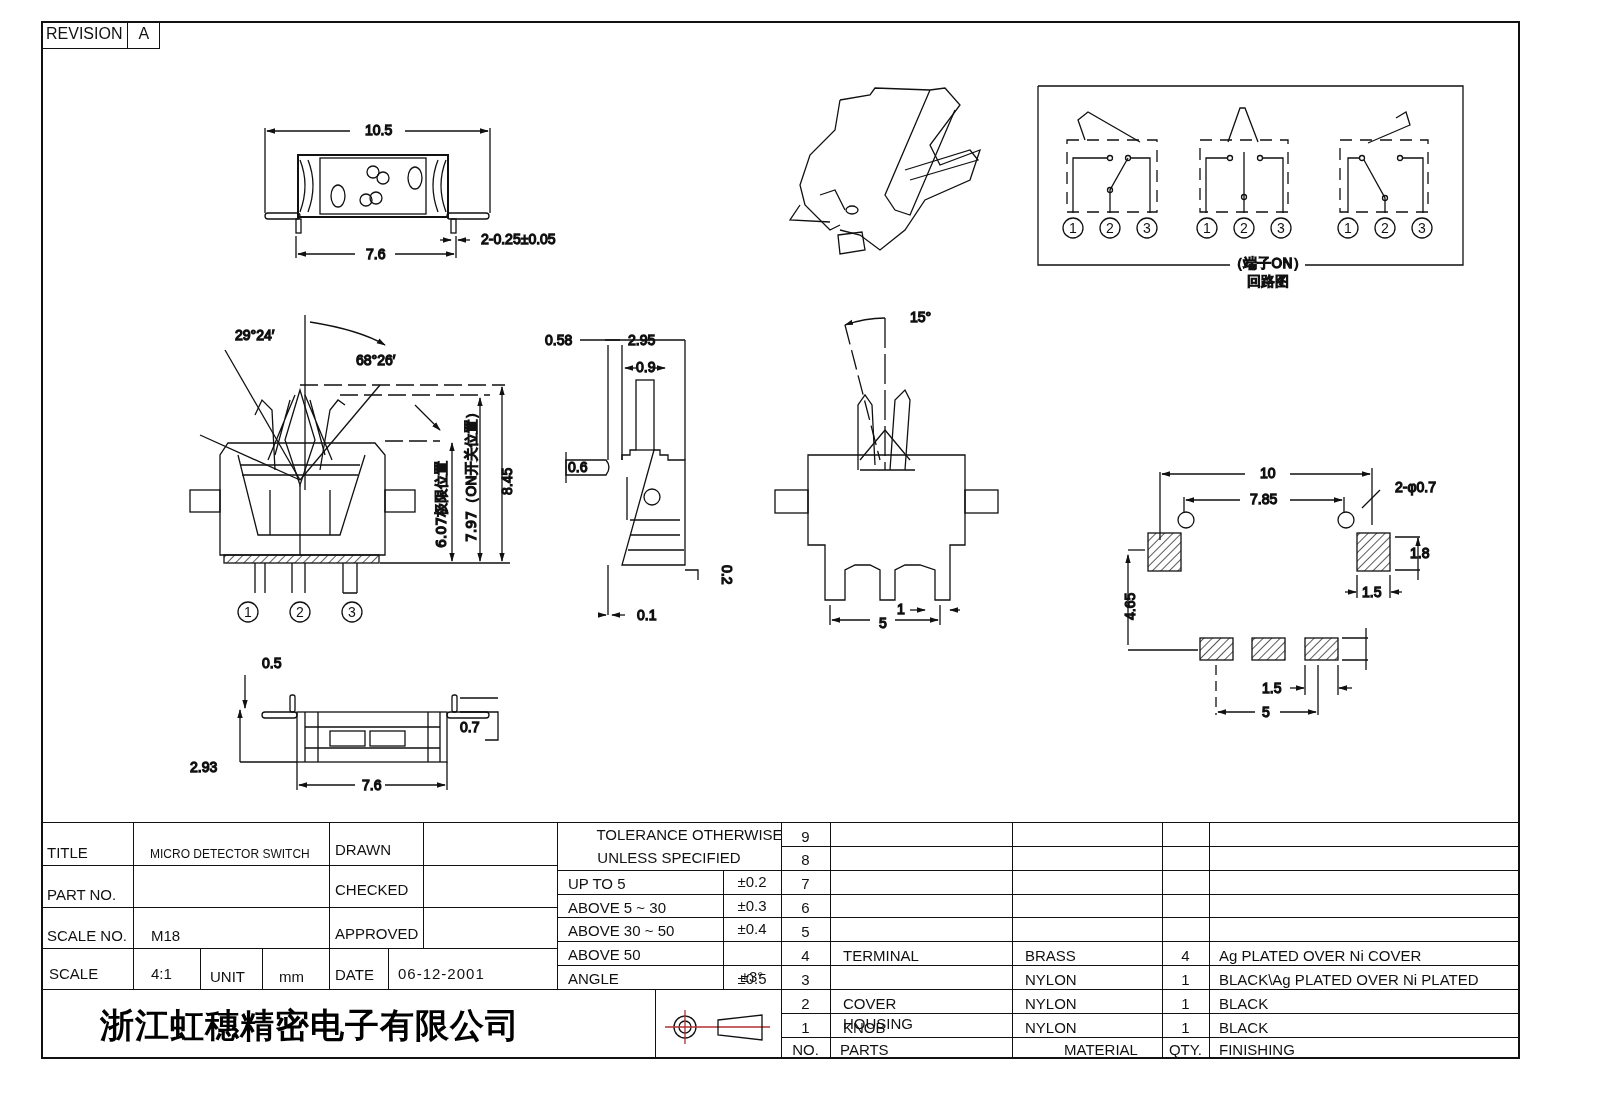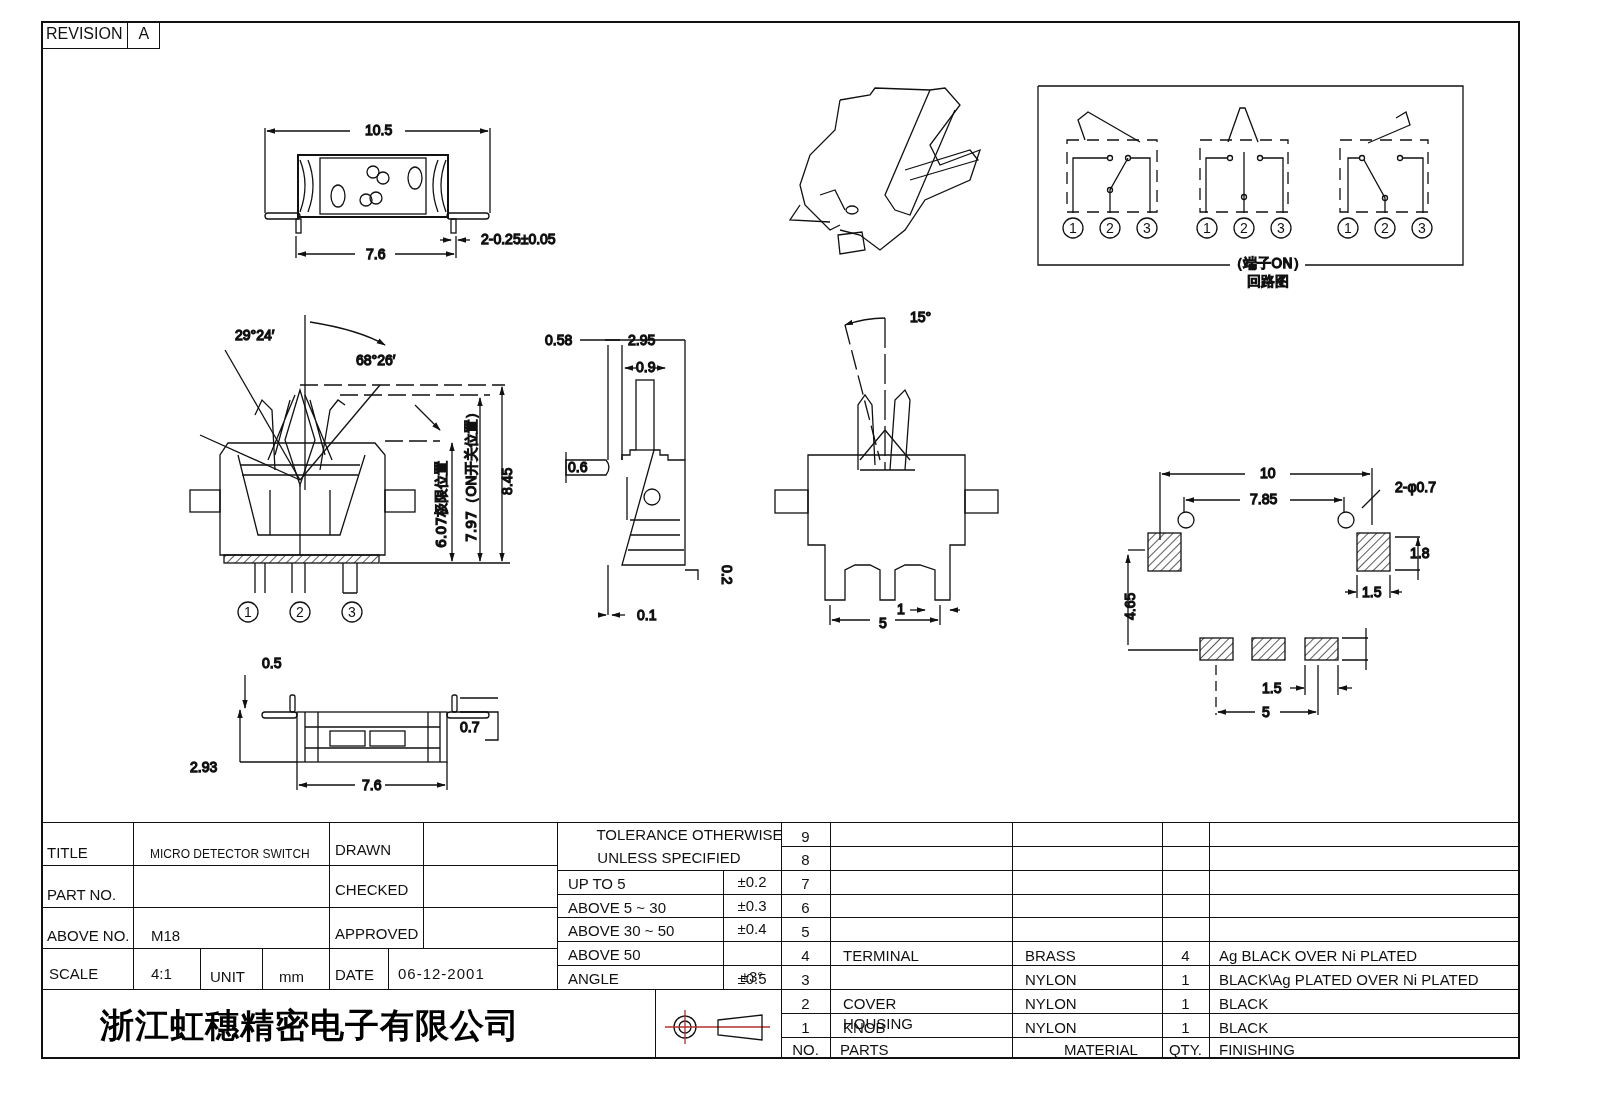--- a/index.html
+++ b/index.html
@@ -333,21 +333,21 @@
   <div class="hline" style="left:781px; top:989px; width:739px;"></div>
   <div class="hline" style="left:781px; top:1013px; width:739px;"></div>
   <div class="hline" style="left:781px; top:1037px; width:739px;"></div>
 </div>
 
 <div class="tb">
   <div class="cell" style="left:42px; top:822px; width:91px; height:43px;">TITLE</div>
   <div class="cell small" style="left:145px; top:822px; width:184px; height:43px;">MICRO DETECTOR SWITCH</div>
   <div class="cell" style="left:42px; top:865px; width:91px; height:42px;">PART NO.</div>
   <div class="cell" style="left:133px; top:865px; width:196px; height:42px;"></div>
-  <div class="cell" style="left:42px; top:907px; width:91px; height:41px;">ABOVE NO.</div>
+  <div class="cell" style="left:42px; top:907px; width:91px; height:41px;">SCALE NO.</div>
   <div class="cell" style="left:146px; top:907px; width:183px; height:41px;">M18</div>
   <div class="cell" style="left:44px; top:948px; width:89px; height:38px;">SCALE</div>
   <div class="cell" style="left:146px; top:948px; width:54px; height:38px;">4:1</div>
   <div class="cell" style="left:205px; top:948px; width:57px; height:41px;">UNIT</div>
   <div class="cell" style="left:274px; top:948px; width:55px; height:41px;">mm</div>
   <div class="cell" style="left:330px; top:822px; width:93px; height:40px;">DRAWN</div>
   <div class="cell" style="left:330px; top:865px; width:93px; height:37px;text-align:right;">CHECKED</div>
   <div class="cell" style="left:330px; top:907px; width:93px; height:39px;">APPROVED</div>
   <div class="cell" style="left:330px; top:948px; width:58px; height:39px;">DATE</div>
   <div class="cell" style="left:393px; top:948px; width:164px; height:38px; letter-spacing:1px;">06-12-2001</div>
@@ -402,21 +402,21 @@
       <div class="cell" style="left: 838px; top: 917px; width: 174px; height: 24px; justify-content: flex-start; padding-bottom: 1px;"></div>
       <div class="cell" style="left: 1020px; top: 917px; width: 142px; height: 24px; justify-content: flex-start; padding-bottom: 1px;"></div>
       <div class="cell" style="left: 1162px; top: 917px; width: 47px; height: 24px; justify-content: center; padding-bottom: 1px;"></div>
       <div class="cell" style="left: 1214px; top: 917px; width: 306px; height: 24px; justify-content: flex-start; padding-bottom: 1px;"></div>
     </div>
     <div>
       <div class="cell" style="left: 781px; top: 941px; width: 49px; height: 24px; justify-content: center; padding-bottom: 1px;">4</div>
       <div class="cell" style="left: 838px; top: 941px; width: 174px; height: 24px; justify-content: flex-start; padding-bottom: 1px;">TERMINAL</div>
       <div class="cell" style="left: 1020px; top: 941px; width: 142px; height: 24px; justify-content: flex-start; padding-bottom: 1px;">BRASS</div>
       <div class="cell" style="left: 1162px; top: 941px; width: 47px; height: 24px; justify-content: center; padding-bottom: 1px;">4</div>
-      <div class="cell" style="left: 1214px; top: 941px; width: 306px; height: 24px; justify-content: flex-start; padding-bottom: 1px;">Ag BLACK OVER Ni PLATED</div>
+      <div class="cell" style="left: 1214px; top: 941px; width: 306px; height: 24px; justify-content: flex-start; padding-bottom: 1px;">Ag PLATED OVER Ni COVER</div>
     </div>
     <div>
       <div class="cell" style="left: 781px; top: 965px; width: 49px; height: 24px; justify-content: center; padding-bottom: 1px;">3</div>
       <div class="cell" style="left: 838px; top: 965px; width: 174px; height: 24px; justify-content: flex-start; padding-bottom: 1px; margin-top: 44px;">HOUSING</div>
       <div class="cell" style="left: 1020px; top: 965px; width: 142px; height: 24px; justify-content: flex-start; padding-bottom: 1px;">NYLON</div>
       <div class="cell" style="left: 1162px; top: 965px; width: 47px; height: 24px; justify-content: center; padding-bottom: 1px;">1</div>
       <div class="cell" style="left: 1214px; top: 965px; width: 306px; height: 24px; justify-content: flex-start; padding-bottom: 1px;">BLACK\Ag PLATED OVER Ni PLATED</div>
     </div>
     <div>
       <div class="cell" style="left: 781px; top: 989px; width: 49px; height: 24px; justify-content: center; padding-bottom: 1px;">2</div>

